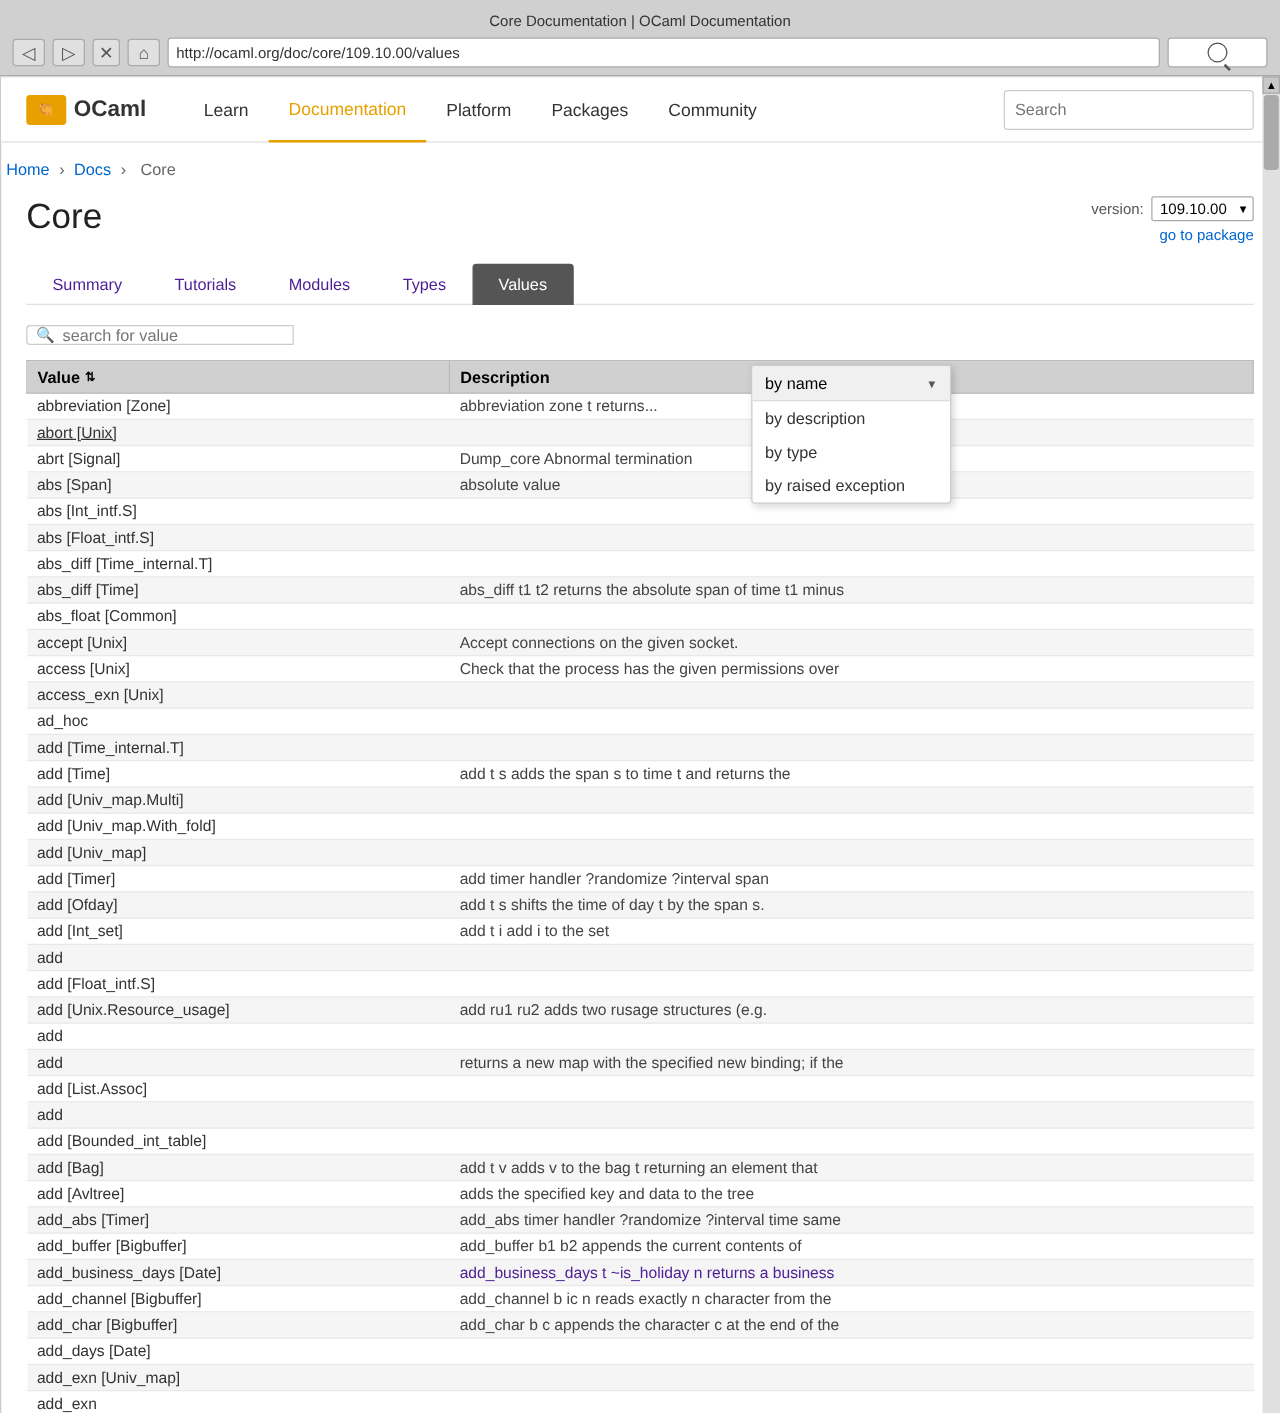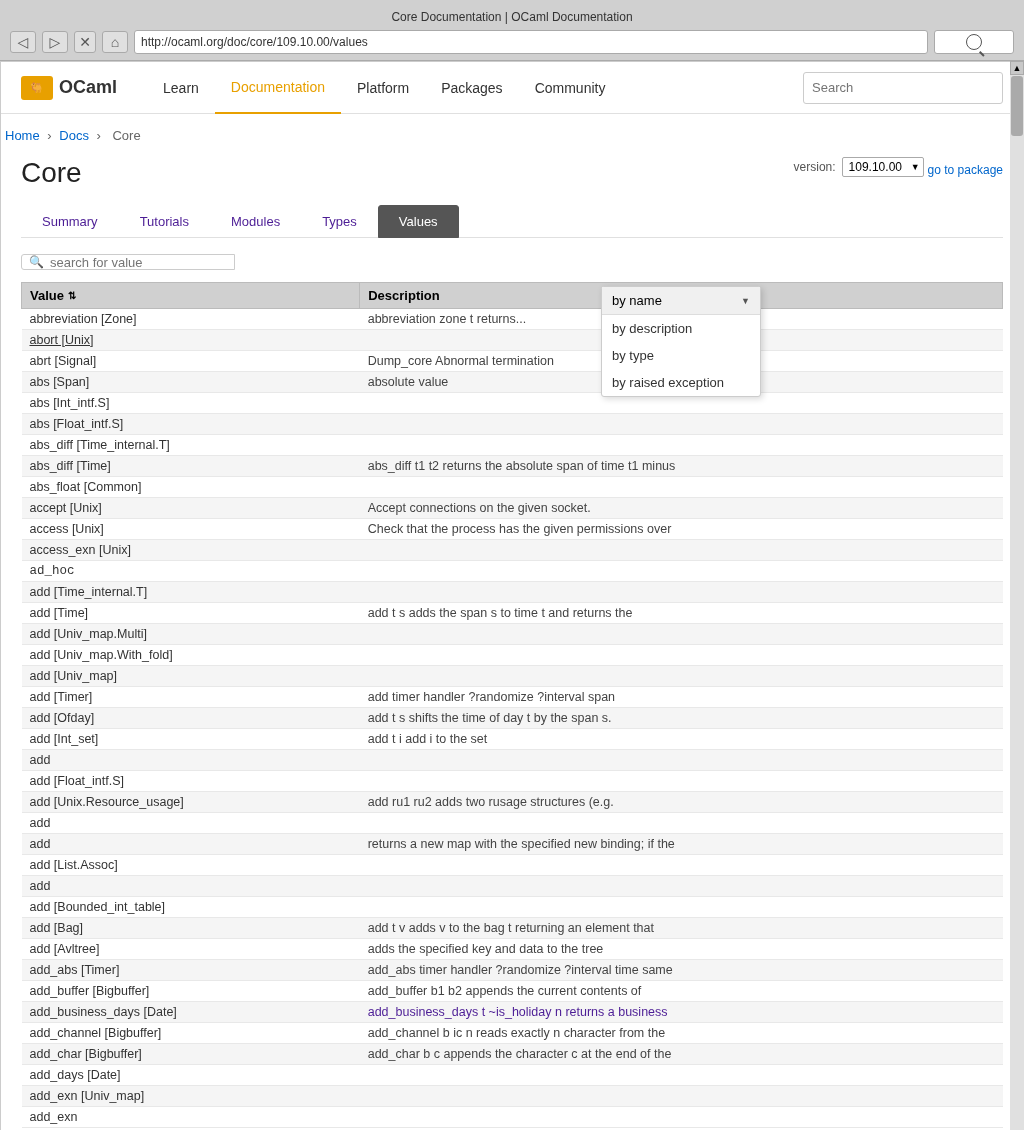--- a/index.html
+++ b/index.html
@@ -153,21 +153,21 @@
       align-items: flex-start;
       margin-bottom: 16px;
     }
     .page-title {
       font-size: 28px;
       font-weight: 300;
       color: #222;
       flex: 1;
     }
     .version-area {
-      display: flex; flex-direction: row; align-items: flex-end;
+      display: flex; flex-direction: column; align-items: flex-end;
       gap: 4px;
     }
     .version-row {
       display: flex; align-items: center; gap: 6px;
     }
     .version-label { font-size: 12px; color: #555; }
     .version-select {
       border: 1px solid #aaa;
       background: white;
       padding: 2px 20px 2px 6px;
@@ -449,21 +449,21 @@
             </tr>
             <tr>
               <td style="color: rgb(51, 51, 51);">access [Unix]</td>
               <td style="color: rgb(68, 68, 68);">Check that the process has the given permissions over</td>
             </tr>
             <tr>
               <td style="color: rgb(51, 51, 51);">access_exn [Unix]</td>
               <td style="color: rgb(68, 68, 68);"></td>
             </tr>
             <tr>
-              <td style="color: rgb(51, 51, 51); font-family: Liberation Mono, monospace;">ad_hoc</td>
+              <td style="color: rgb(51, 51, 51);">ad_hoc</td>
               <td style="color: rgb(68, 68, 68);"></td>
             </tr>
             <tr>
               <td style="color: rgb(51, 51, 51);">add [Time_internal.T]</td>
               <td style="color: rgb(68, 68, 68);"></td>
             </tr>
             <tr>
               <td style="color: rgb(51, 51, 51);">add [Time]</td>
               <td style="color: rgb(68, 68, 68);">add t s adds the span s to time t and returns the</td>
             </tr>

